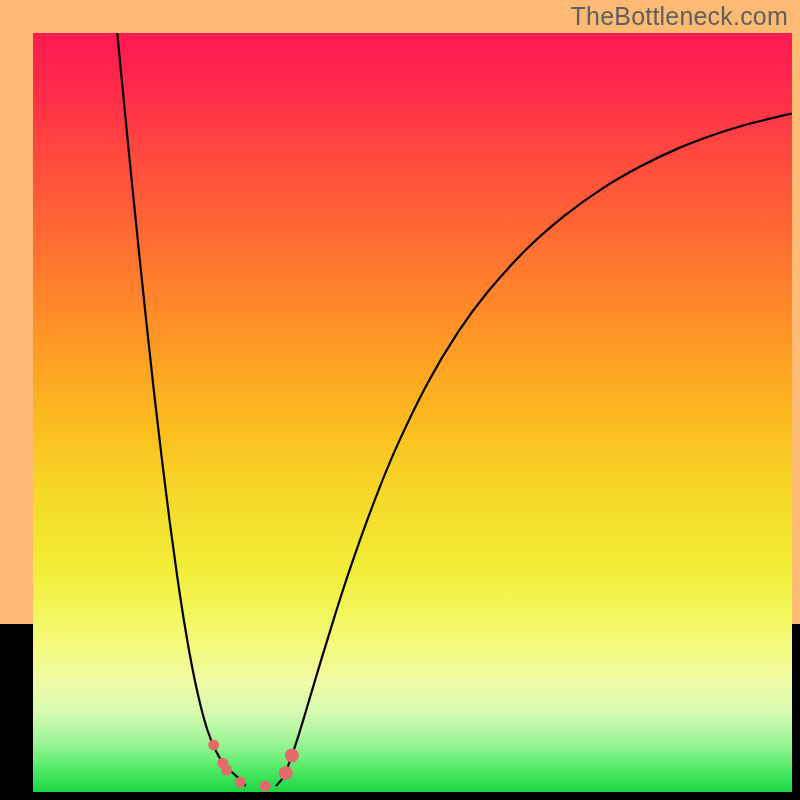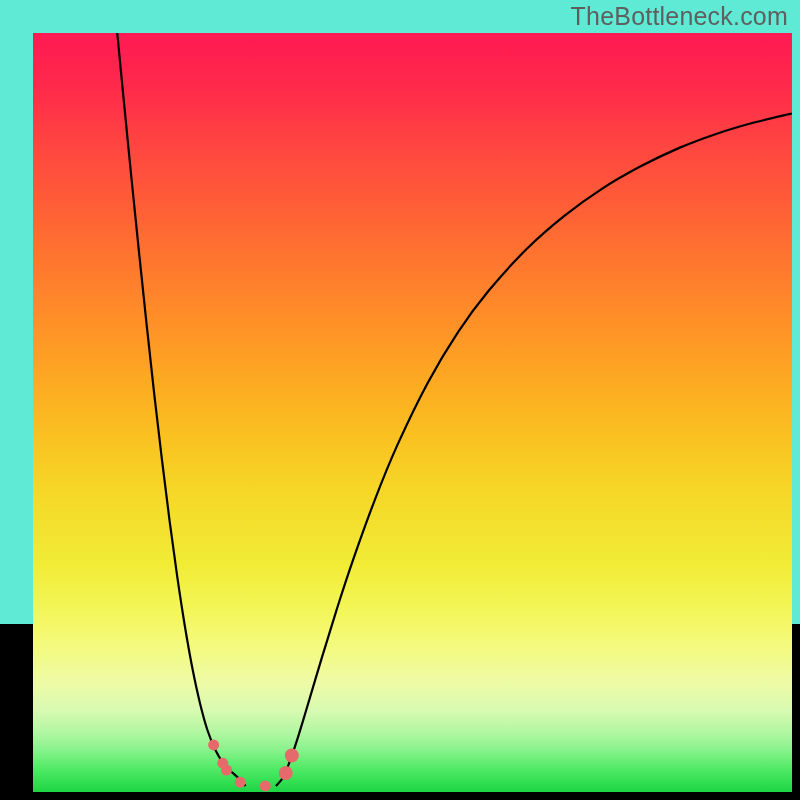--- a/index.html
+++ b/index.html
@@ -9,21 +9,21 @@
     height: 800px;
     background: #000;
     overflow: hidden;
   }
   .frame {
     position: absolute;
     left: 0;
     top: 0;
     width: 800px;
     height: 624px;
-    background: #5eead4;
+    background: #fdba74;
     text-align: center;
   }
   .plot-area {
     position: absolute;
     left: 33px;
     top: 33px;
     width: 759px;
     height: 759px;
     overflow: hidden;
   }

